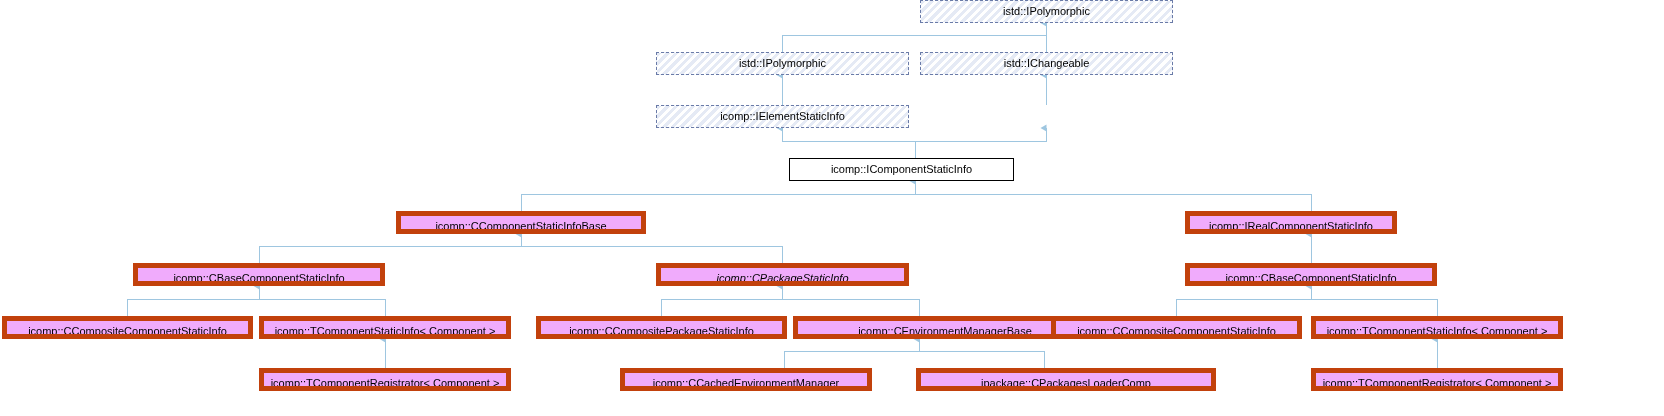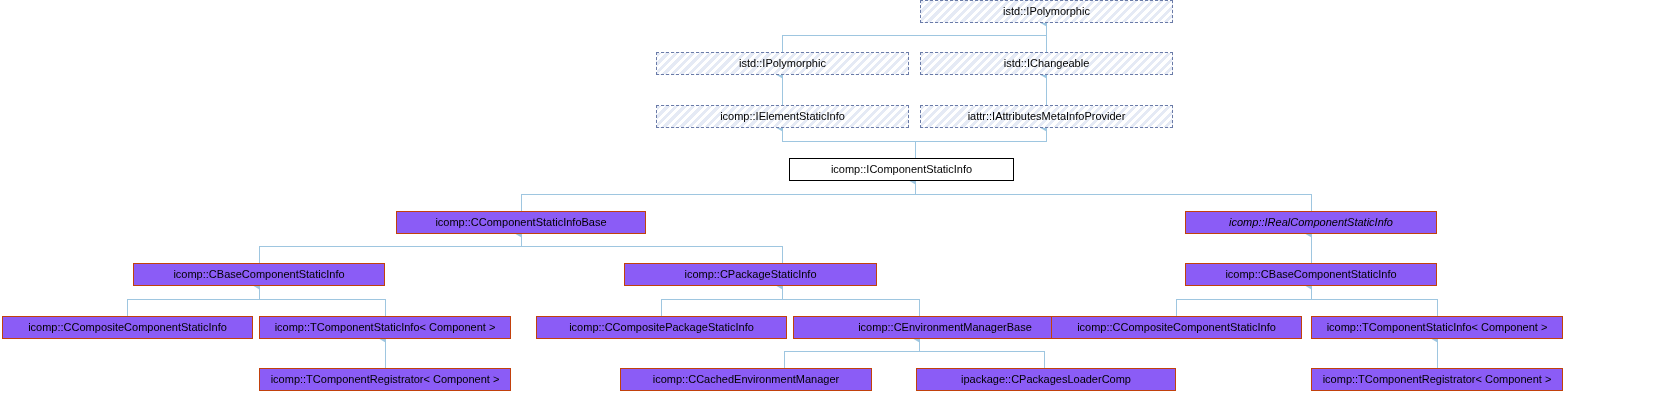--- a/index.html
+++ b/index.html
@@ -33,22 +33,22 @@
     line-height: 21px;
     text-align: center;
     white-space: nowrap;
     overflow: hidden;
     color: #000000;
     font-size: 11px;
     letter-spacing: 0px;
   }
   
   .node.solid {
-    background: #8b5cf6;
-    border: 1px solid #c2410c;
+    background: #f0abfc;
+    border: 5px solid #c2410c;
   }
   
   .node.current {
     background: #ffffff;
     border: 1px solid #000000;
   }
   
   .node.abstract {
     border: 1px dashed #6a7ba8;
     background-color: #ffffff;
@@ -131,39 +131,36 @@
   <div class="node abstract" style="left:656px; top:52px; width:253px;">
     <span class="label">istd::IPolymorphic</span>
   </div>
   <div class="node abstract" style="left:656px; top:105px; width:253px;">
     <span class="label">icomp::IElementStaticInfo</span>
   </div>
 
   <div class="node abstract" style="left:920px; top:52px; width:253px;">
     <span class="label">istd::IChangeable</span>
   </div>
-  <div class="node abstract" style="left:920px; top:105px; width:253px;">
-    <span class="label">iattr::IAttributesMetaInfoProvider</span>
-  </div>
 
   <div class="node current" style="left:789px; top:158px; width:225px;">
     <span class="label">icomp::IComponentStaticInfo</span>
   </div>
 
   <div class="node solid" style="left:396px; top:211px; width:250px;">
     <span class="label">icomp::CComponentStaticInfoBase</span>
   </div>
-  <div class="node solid" style="left:1185px; top:211px; width:252px;font-style:italic;">
+  <div class="node solid" style="left:1185px; top:211px; width:212px;">
     <span class="label">icomp::IRealComponentStaticInfo</span>
   </div>
 
   <div class="node solid" style="left:133px; top:263px; width:252px;">
     <span class="label">icomp::CBaseComponentStaticInfo</span>
   </div>
-  <div class="node solid" style="left:624px; top:263px; width:253px;">
+  <div class="node solid" style="left:656px; top:263px; width:253px;font-style:italic;">
     <span class="label">icomp::CPackageStaticInfo</span>
   </div>
   <div class="node solid" style="left:1185px; top:263px; width:252px;">
     <span class="label">icomp::CBaseComponentStaticInfo</span>
   </div>
 
   <div class="node solid" style="left:2px; top:316px; width:251px;">
     <span class="label">icomp::CCompositeComponentStaticInfo</span>
   </div>
   <div class="node solid" style="left:259px; top:316px; width:252px;">
@@ -181,20 +178,20 @@
   <div class="node solid" style="left:1311px; top:316px; width:252px;">
     <span class="label">icomp::TComponentStaticInfo&lt; Component &gt;</span>
   </div>
 
   <div class="node solid" style="left:259px; top:368px; width:252px;">
     <span class="label">icomp::TComponentRegistrator&lt; Component &gt;</span>
   </div>
   <div class="node solid" style="left:620px; top:368px; width:252px;">
     <span class="label">icomp::CCachedEnvironmentManager</span>
   </div>
-  <div class="node solid" style="left:916px; top:368px; width:260px;">
+  <div class="node solid" style="left:916px; top:368px; width:300px;">
     <span class="label">ipackage::CPackagesLoaderComp</span>
   </div>
   <div class="node solid" style="left:1311px; top:368px; width:252px;">
     <span class="label">icomp::TComponentRegistrator&lt; Component &gt;</span>
   </div>
 
 </div>
 
 </body></html>

